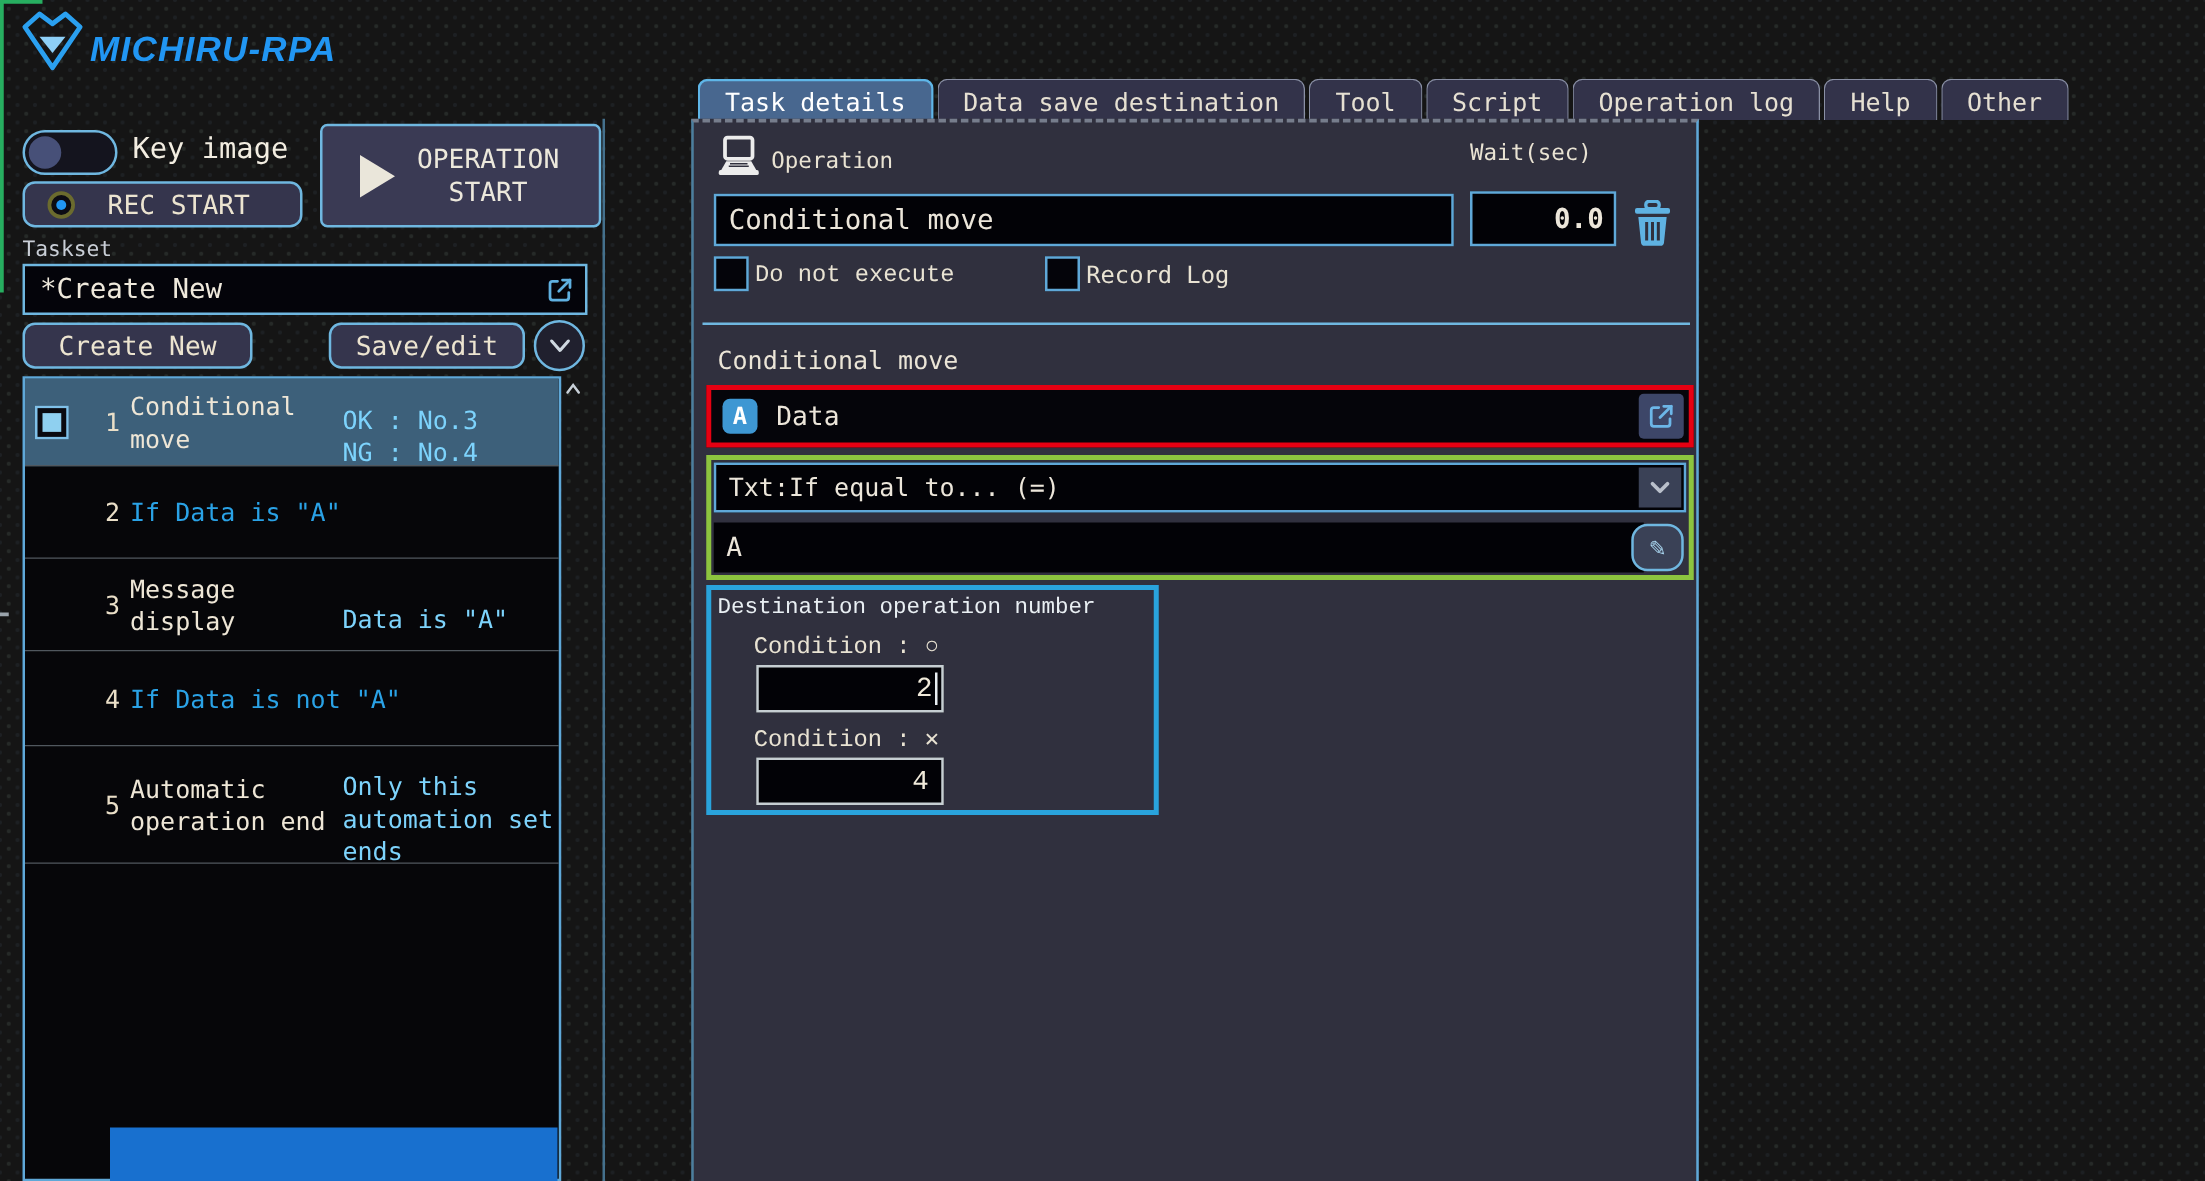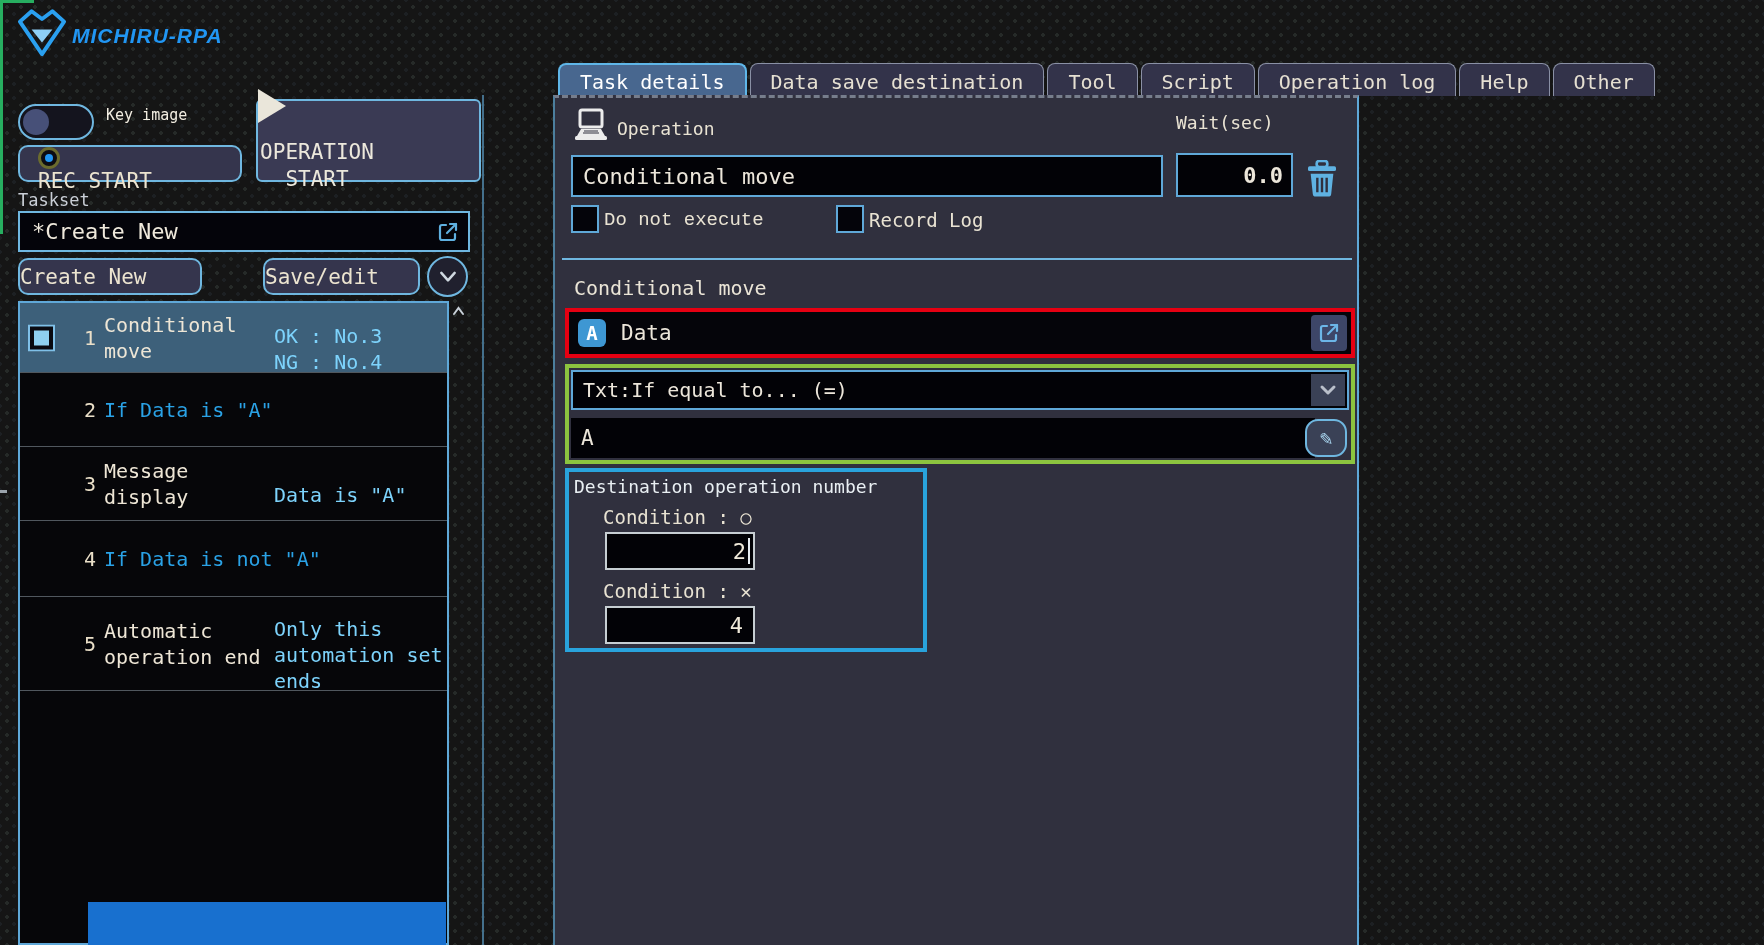--- a/index.html
+++ b/index.html
@@ -15,29 +15,29 @@
     color:#e9e2d2;
   }
   .abs{position:absolute;}
   
   .accent-top{left:0;top:0;width:34px;height:3px;background:#27ae60;}
   .accent-left{left:0;top:0;width:3px;height:234px;background:#27ae60;}
   .edge-tick{left:0;top:490px;width:7px;height:3px;background:#9aa3ab;}
   .splitter{left:482px;top:95px;width:2px;height:850px;background:#44708c;}
   
   .logo-text{left:72px;top:24px;font-family:"Liberation Sans",sans-serif;
-    font-style:italic;font-weight:bold;font-size:21px;letter-spacing:1px;color:#2196f3;}
+    font-style:italic;font-weight:bold;font-size:28px;letter-spacing:1px;color:#2196f3;}
   
   .btn{box-sizing:border-box;background:#35354d;border:2px solid #6fb7e0;border-radius:10px;
-       display:flex;align-items:flex-start;justify-content:center;font-size:21px;color:#ece4d0;cursor:pointer;flex-direction:column;}
+       display:flex;align-items:center;justify-content:center;font-size:21px;color:#ece4d0;cursor:pointer;}
   
   .toggle{left:18px;top:104px;width:76px;height:36px;border:2px solid #6fb7e0;border-radius:19px;
           background:#14141e;box-sizing:border-box;}
   .toggle .knob{position:absolute;left:3px;top:3px;width:26px;height:26px;border-radius:50%;background:#475078;}
-  .key-image-label{left:106px;top:106px;font-size:15px;color:#f2ede1;}
+  .key-image-label{left:106px;top:106px;font-size:23px;color:#f2ede1;}
   
   .rec-btn{left:18px;top:145px;width:224px;height:37px;justify-content:flex-start;padding-left:18px;}
   .rec-icon{width:22px;height:22px;border-radius:50%;border:3px solid #6b6b2e;background:#0c0c14;
             box-sizing:border-box;position:relative;flex:0 0 auto;}
   .rec-icon::after{content:"";position:absolute;left:4px;top:4px;width:8px;height:8px;border-radius:50%;background:#2196f3;}
   .rec-label{flex:1;text-align:center;margin-right:14px;}
   
   .op-start{left:256px;top:99px;width:225px;height:83px;border-radius:6px;background:#3a3a54;gap:16px;}
   .play{width:0;height:0;border-left:28px solid #eae6da;border-top:17px solid transparent;border-bottom:17px solid transparent;}
   .op-start-label{width:118px;text-align:center;font-size:21px;line-height:1.25;color:#ece8dc;}
@@ -94,21 +94,21 @@
   .green-box{position:absolute;left:10px;top:266px;width:790px;height:100px;border:4px solid #8cc43f;box-sizing:border-box;}
   .dropdown{position:absolute;left:2px;top:2px;width:778px;height:40px;background:#020206;border:2px solid #5fa8d8;
             box-sizing:border-box;display:flex;align-items:center;padding-left:10px;font-size:20px;color:#ece6da;cursor:pointer;}
   .dd-btn{position:absolute;right:2px;top:2px;width:34px;height:32px;background:#3a4156;display:flex;
           align-items:center;justify-content:center;}
   .a-input{position:absolute;left:2px;top:50px;width:734px;height:40px;background:#020206;display:flex;
            align-items:center;padding-left:10px;font-size:21px;color:#ece6da;}
   .pencil-btn{position:absolute;right:4px;top:51px;width:42px;height:38px;border-radius:13px;border:2px solid #6fb7e0;
               background:#3a4156;box-sizing:border-box;display:flex;align-items:center;justify-content:center;
               font-size:21px;color:#a8d4ee;cursor:pointer;}
-  .blue-box{position:absolute;left:10px;top:370px;width:362px;height:184px;border:4px solid #29a3dc;box-sizing:border-box;}
+  .blue-box{position:absolute;left:10px;top:370px;width:362px;height:184px;border:4px solid #29a3dc;box-sizing:border-box;font-family:Liberation Mono, monospace;}
   .dest-title{position:absolute;left:5px;top:4px;font-size:18px;color:#e9eff3;white-space:nowrap;}
   .cond-label{position:absolute;left:34px;font-size:19px;color:#e9e3d3;}
   .cond-input{position:absolute;left:36px;width:150px;height:38px;background:#020206;border:2px solid #c6ced2;
               box-sizing:border-box;display:flex;align-items:center;justify-content:flex-end;
               font-size:22px;color:#f0eada;}
   .caret{width:2px;height:26px;background:#e8eef2;margin-left:2px;margin-right:3px;}
   svg{display:block;}
 </style>
 </head>
 <body>

